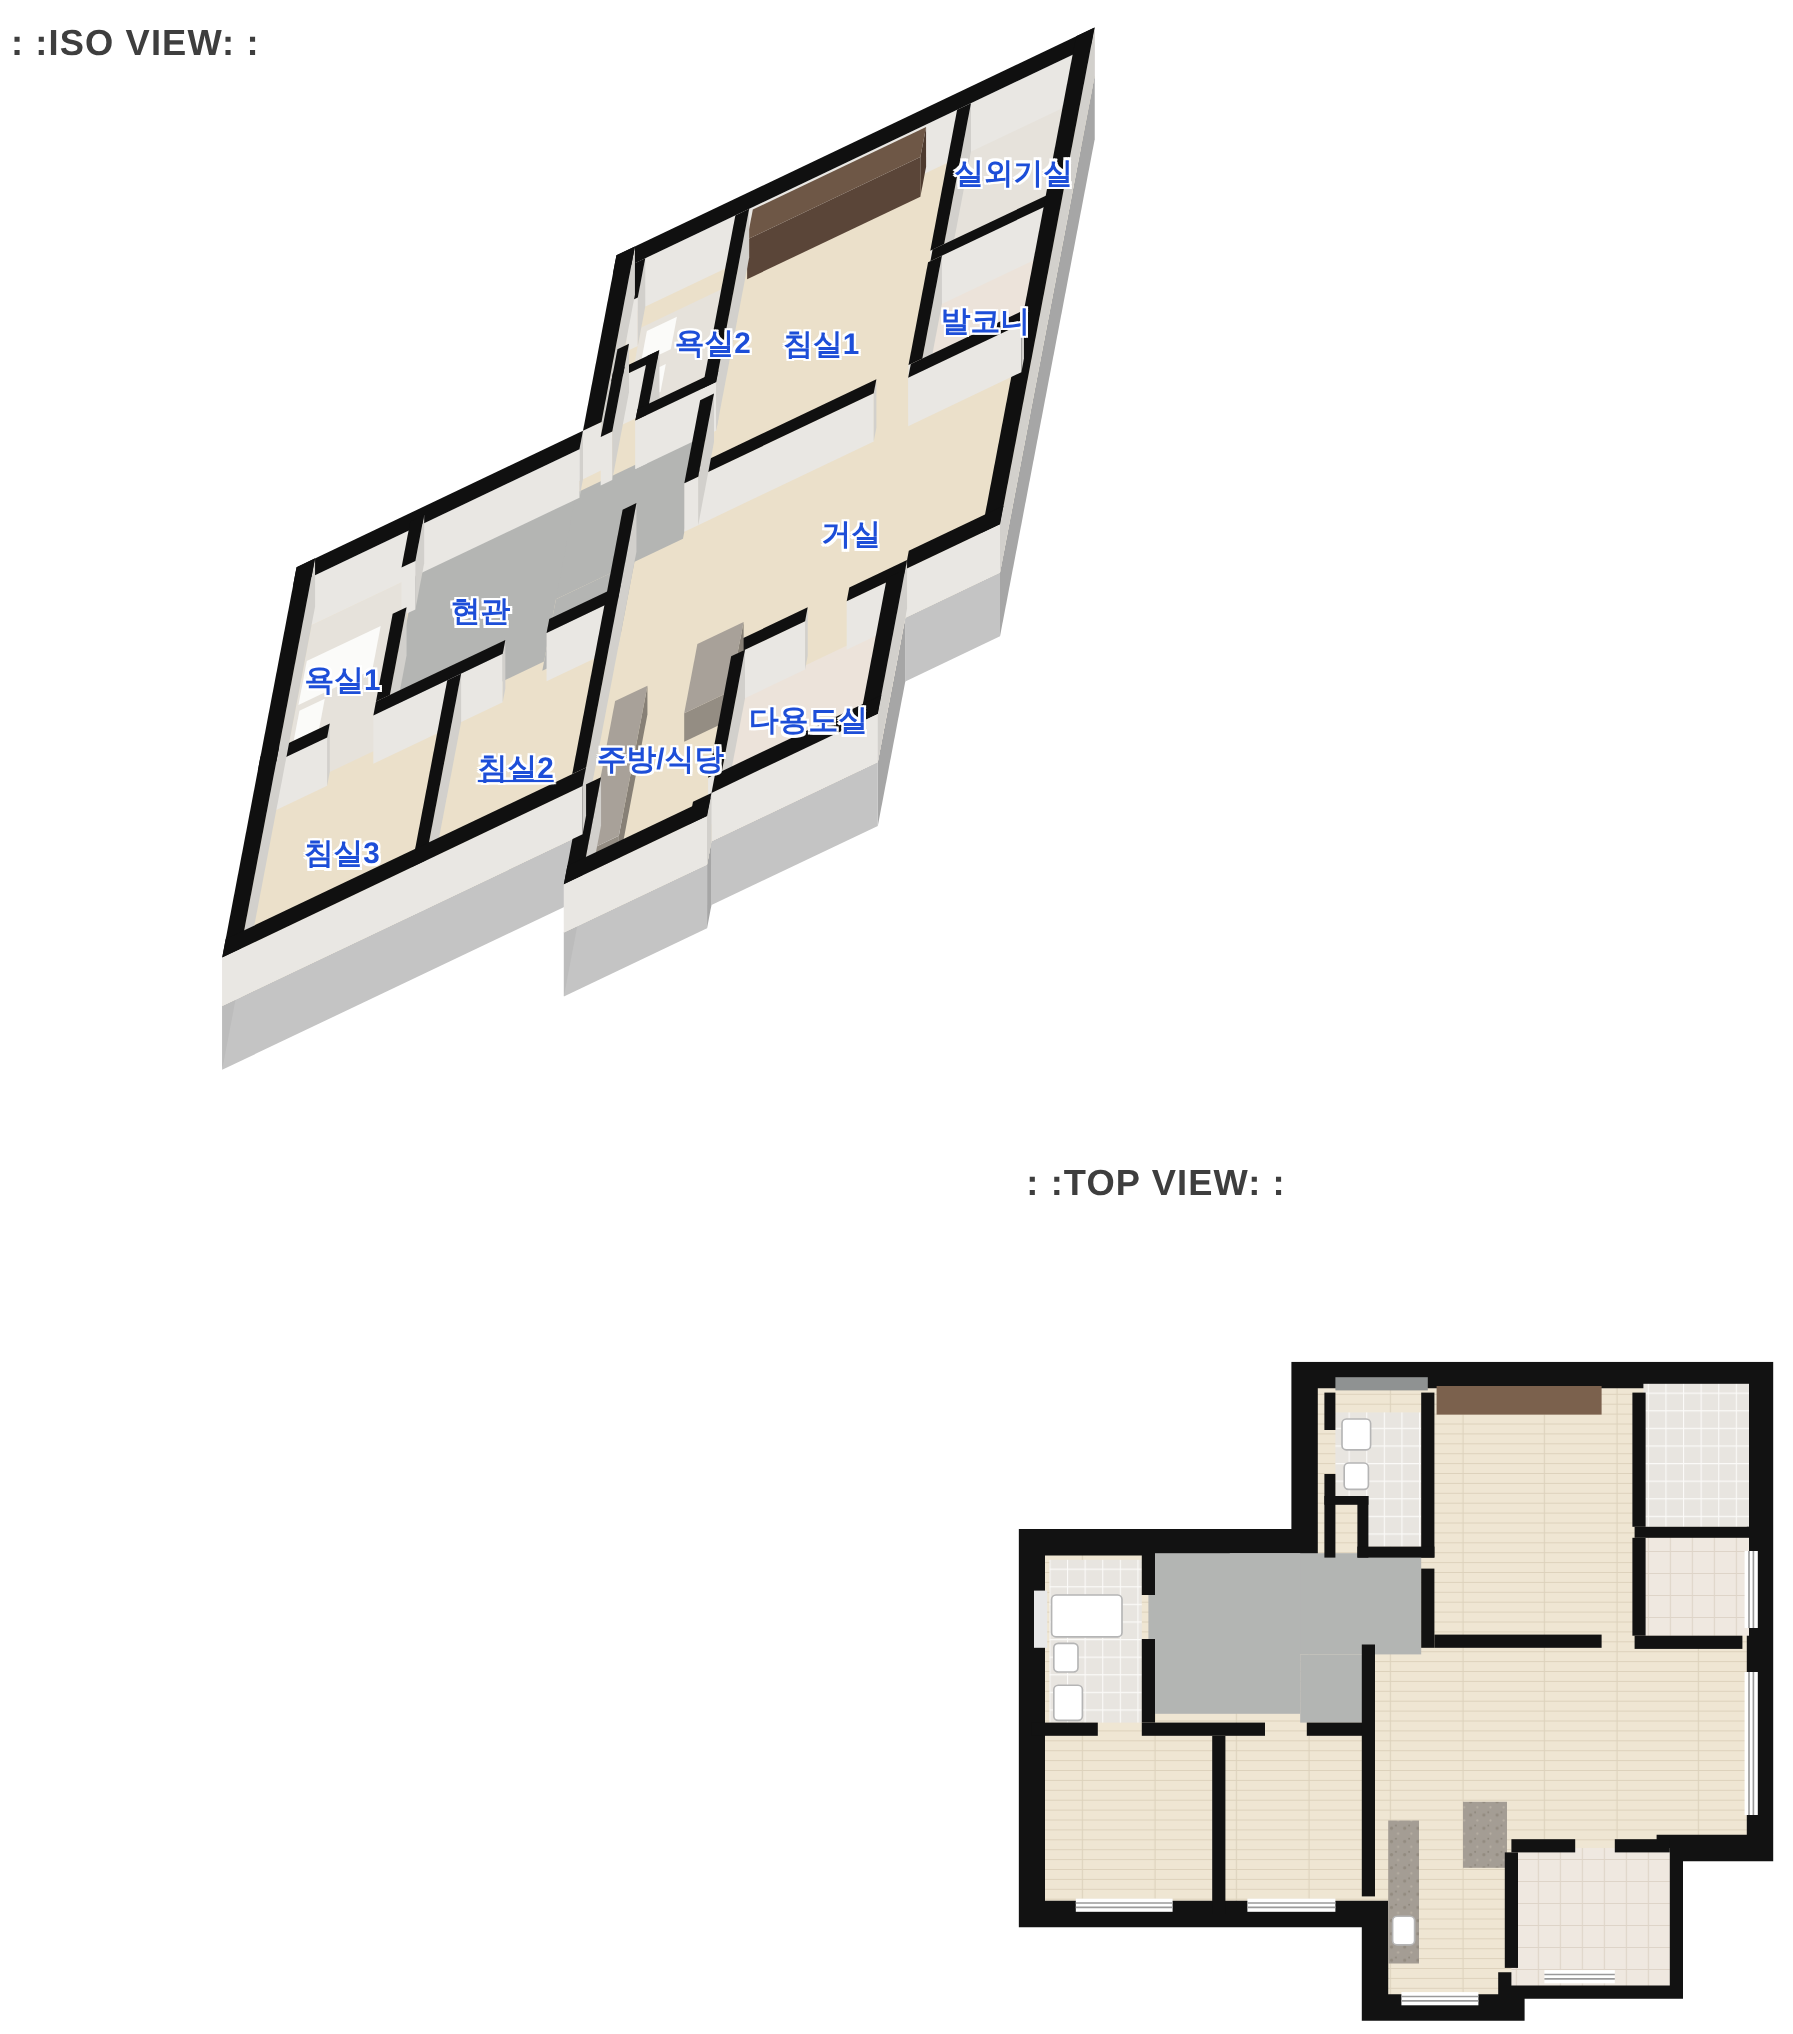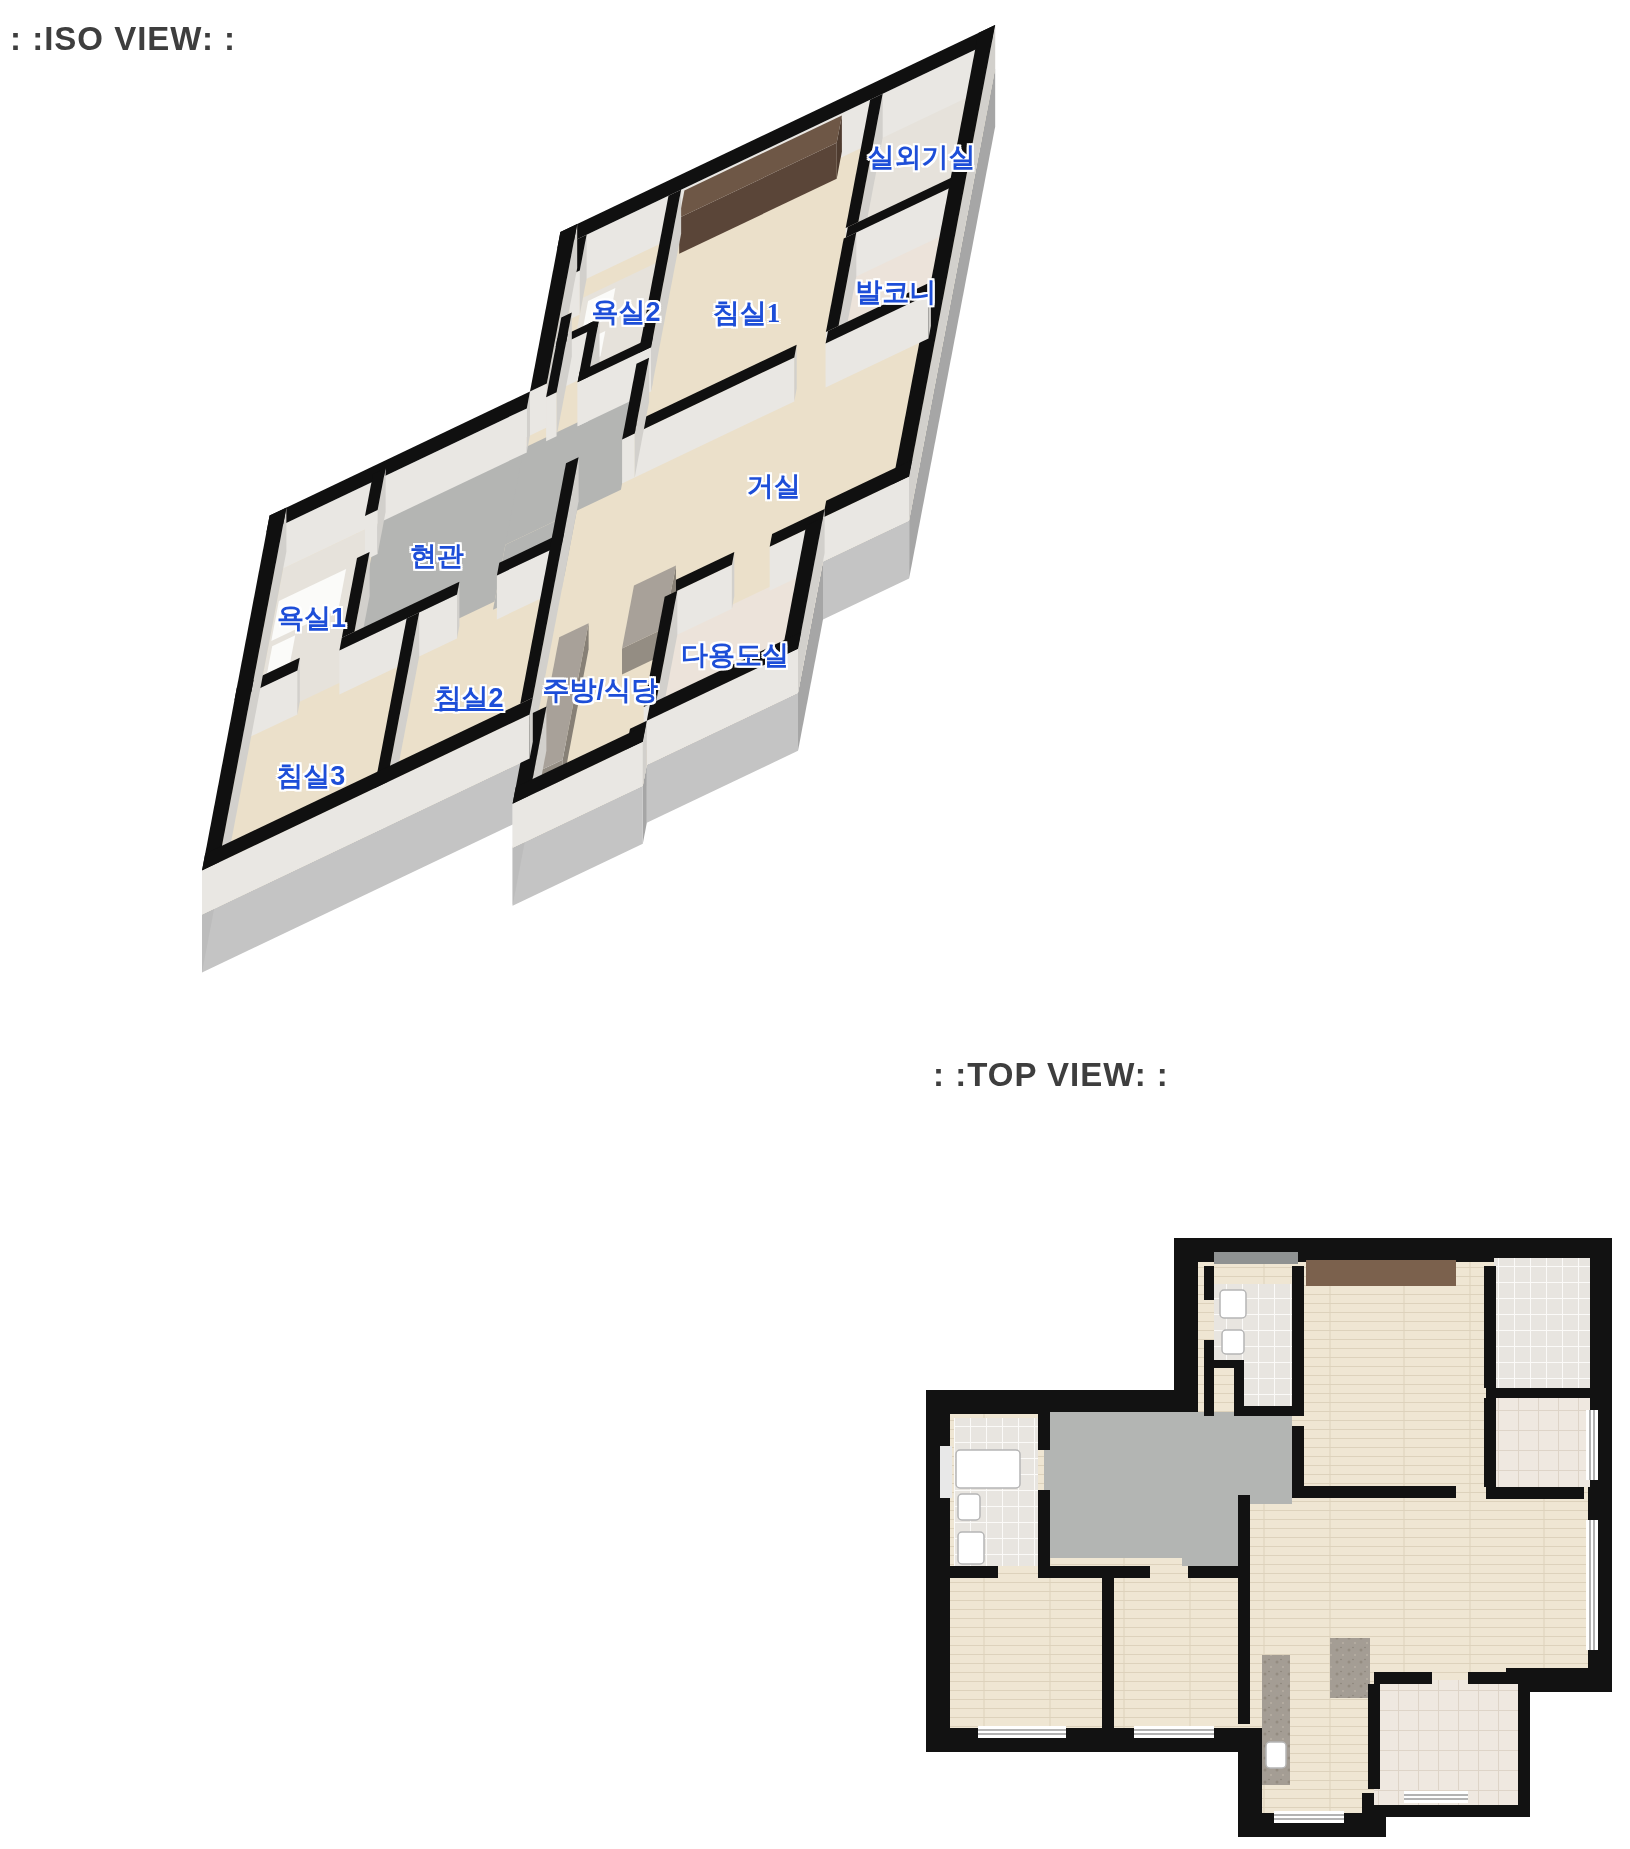--- a/index.html
+++ b/index.html
@@ -163,22 +163,22 @@
         <polygon points="642.8,785.8 646.0,769.0 646.0,725.0 642.8,741.8" fill="#d2d0cc"></polygon>
         <polygon points="515.8,787.0 646.0,725.0 642.8,741.8 512.6,803.8" fill="#101010"></polygon>
         <polygon points="202.0,914.5 529.6,758.5 529.6,714.5 202.0,870.5" fill="#e9e7e3"></polygon>
         <polygon points="529.6,758.5 532.8,741.7 532.8,697.7 529.6,714.5" fill="#d2d0cc"></polygon>
         <polygon points="205.2,853.7 532.8,697.7 529.6,714.5 202.0,870.5" fill="#101010"></polygon>
       </g>
   </svg>
 
   <div class="room-label" style="left: 921.4px; top: 157.2px;">실외기실</div>
   <div class="room-label" style="left: 895.8px; top: 291.6px;">발코니</div>
-  <div class="room-label" style="left: 746.6px; top: 313px; font-family: Liberation Serif, serif;">침실1</div>
-  <div class="room-label" style="left: 626px; top: 312.2px;">욕실2</div>
+  <div class="room-label" style="left: 746.6px; top: 313px;">침실1</div>
+  <div class="room-label" style="left: 648px; top: 312.2px;">욕실2</div>
   <div class="room-label" style="left: 773.75px; top: 486.25px;">거실</div>
   <div class="room-label" style="left: 600.3px; top: 690.1px;">주방/식당</div>
   <div class="room-label" style="left: 735px; top: 654.6px;">다용도실</div>
   <div class="room-label" style="left: 436.8px; top: 556px;">현관</div>
   <div class="room-label" style="left: 311.45px; top: 617.6px;">욕실1</div>
   <div class="room-label" style="left: 468.9px; top: 698.25px; text-decoration: underline;">침실2</div>
   <div class="room-label" style="left: 310.8px; top: 776.4px;">침실3</div>
 
   <div class="view-title" id="top-title">: :TOP VIEW: :</div>
 

